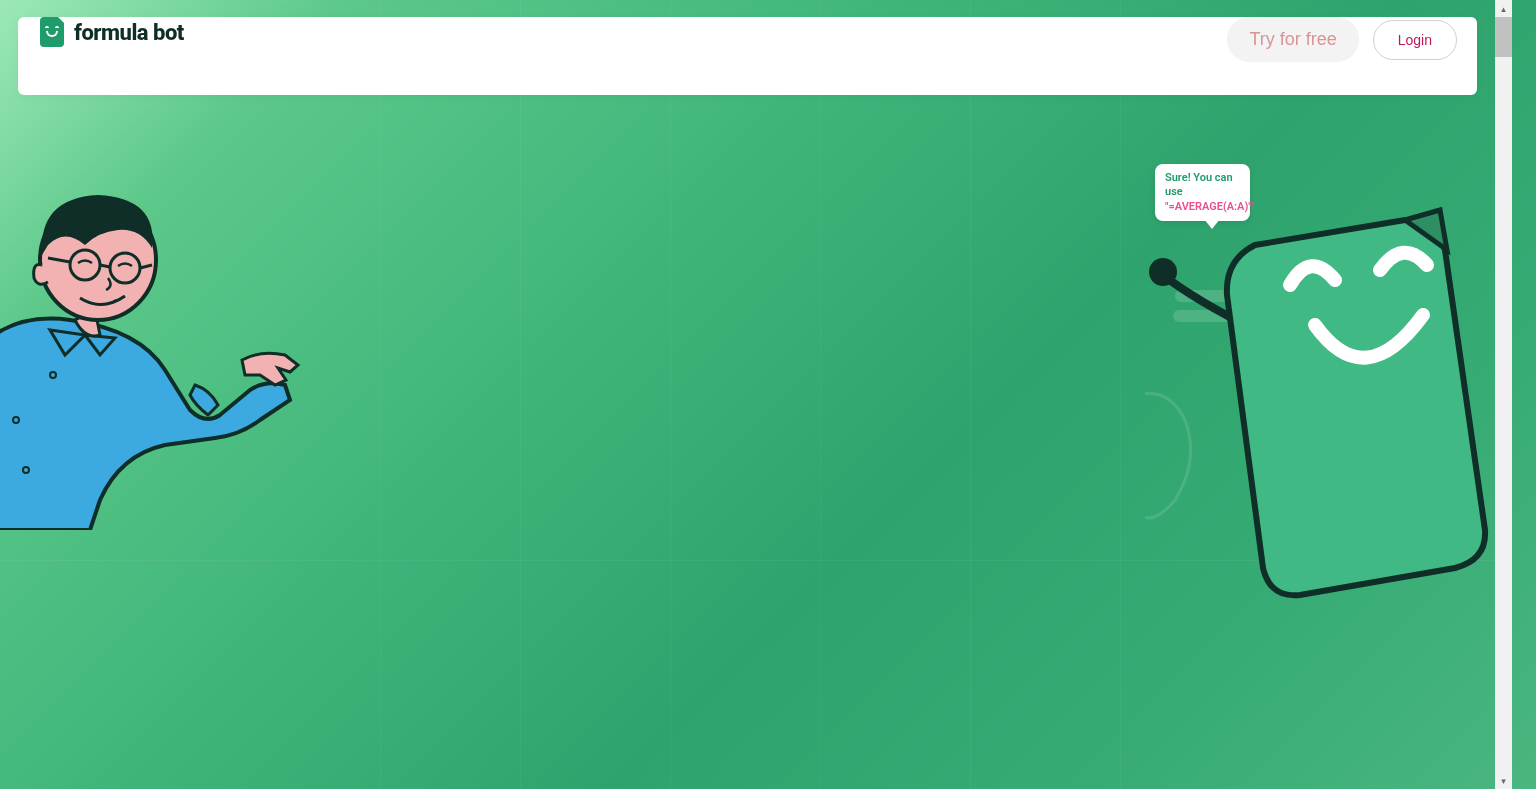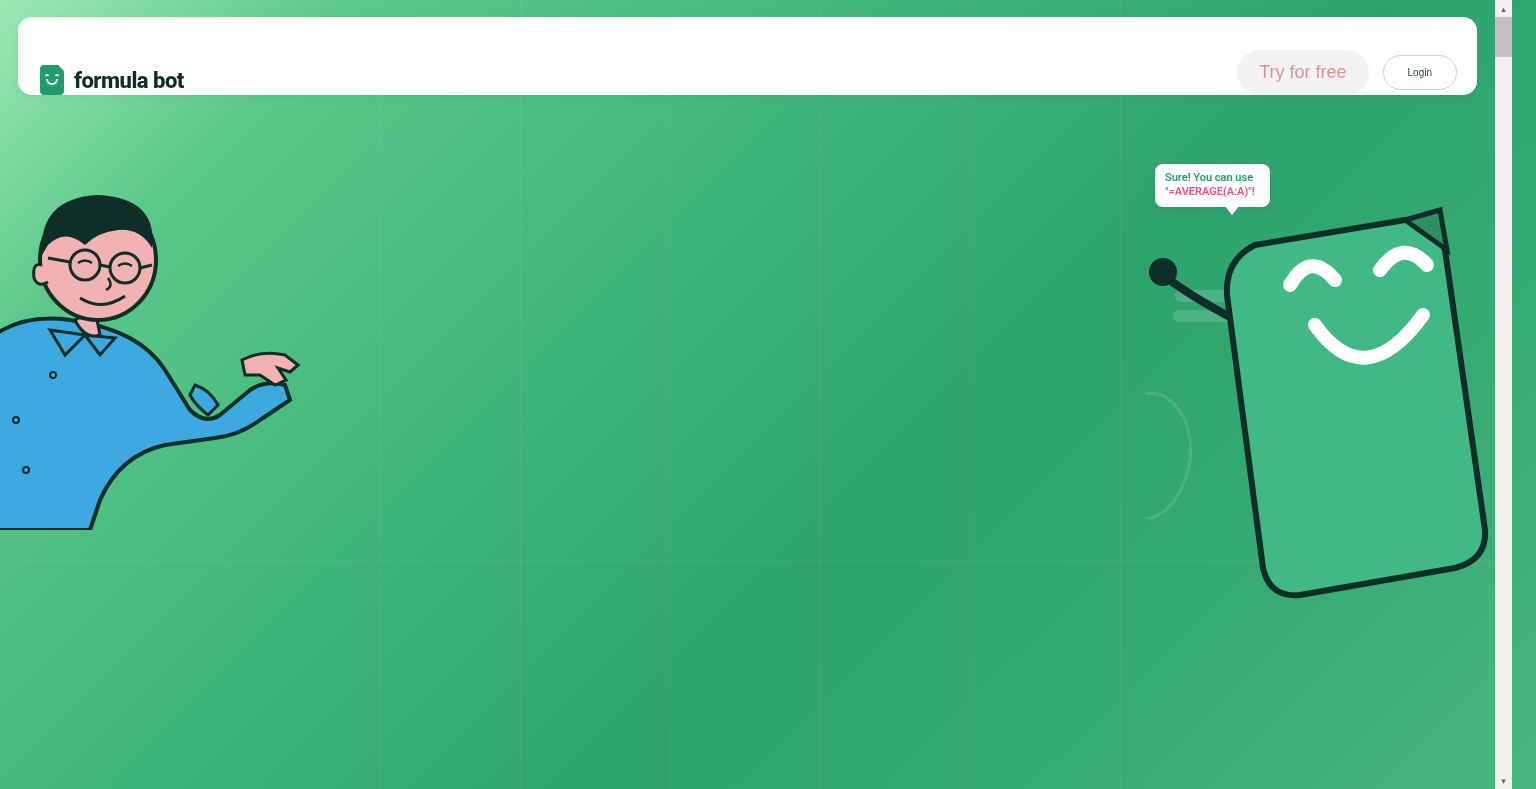--- a/index.html
+++ b/index.html
@@ -49,23 +49,23 @@
       background: #c1c1c1;
     }
 
     .navbar {
       position: absolute;
       top: 17px;
       left: 18px;
       right: 35px;
       height: 78px;
       background: #ffffff;
-      border-radius: 14px;
-      display: flex;
-      align-items: flex-end;
+      border-radius: 6px;
+      display: flex;
+      align-items: flex-start;
       padding: 0 20px 0 22px;
       box-shadow: 0 2px 8px rgba(0,0,0,0.04);
     }
 
     .logo {
       display: flex;
       align-items: center;
       gap: 10px;
     }
 
@@ -157,25 +157,25 @@
       border: none;
       padding: 12px 22px;
       border-radius: 22px;
       font-size: 18px;
       font-weight: 500;
       cursor: pointer;
     }
 
     .btn-login {
       background: #ffffff;
-      color: #14532d;
+      color: #be185d;
       border: 1px solid #d0d0d0;
       padding: 11px 24px;
       border-radius: 22px;
-      font-size: 10px;
+      font-size: 14px;
       font-weight: 500;
       cursor: pointer;
     }
 
     
     .person {
       position: absolute;
       left: -10px;
       top: 190px;
       width: 320px;
@@ -221,21 +221,21 @@
     .bot-bubble {
       position: absolute;
       top: -36px;
       left: 10px;
       background: #fff;
       border-radius: 8px;
       padding: 7px 10px;
       font-size: 11px;
       font-weight: 600;
       line-height: 1.3;
-      width: 115px;
+      width: 95px;
       box-shadow: 0 2px 6px rgba(0,0,0,0.1);
     }
 
     .bot-bubble::after {
       content: '';
       position: absolute;
       bottom: -8px;
       right: 30px;
       width: 0;
       height: 0;

